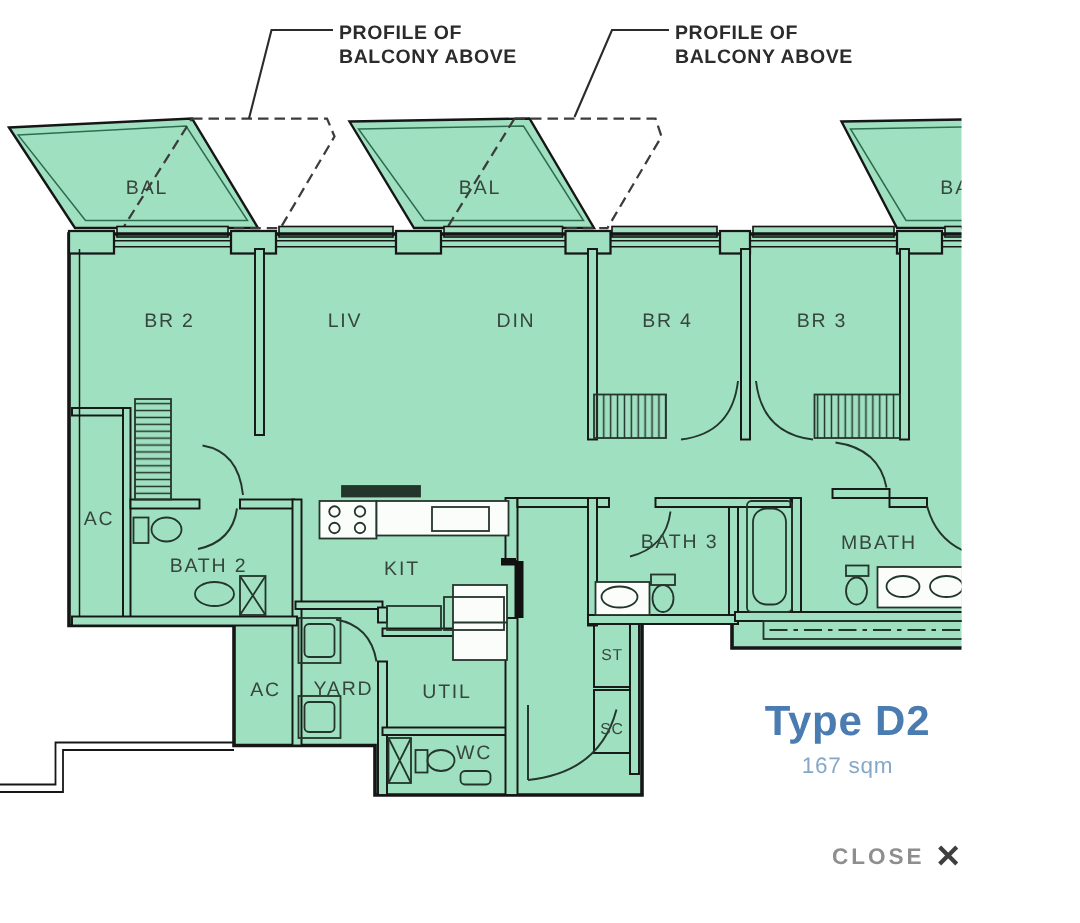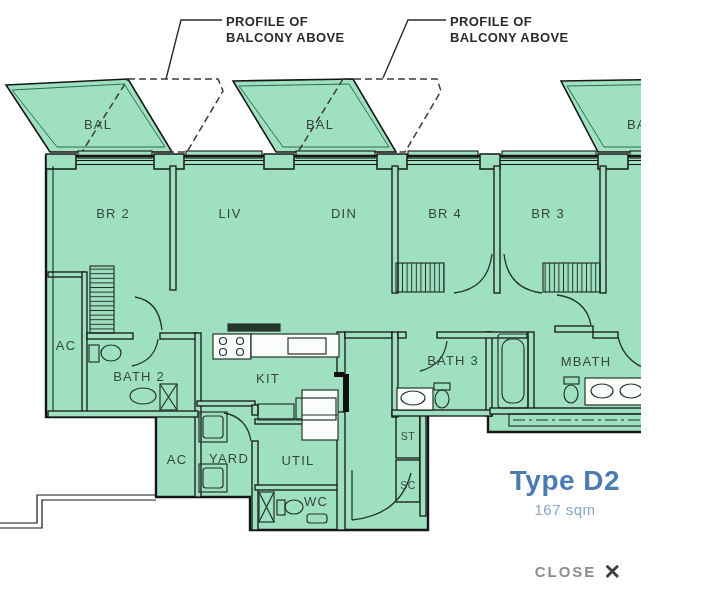--- a/index.html
+++ b/index.html
@@ -14,21 +14,21 @@
                fill:#2b2b2b;font-weight:bold;text-anchor:start;}
   .type-code{font-family:"Liberation Sans",sans-serif;font-size:28px;font-weight:bold;
              fill:#4b7cb1;text-anchor:middle;letter-spacing:0.5px;}
   .type-area{font-family:"Liberation Sans",sans-serif;font-size:15px;fill:#85a8c8;
              text-anchor:middle;letter-spacing:0.5px;}
   
   #caption{position:absolute;left:8px;top:549px;width:560px;
            font-family:"DejaVu Sans",sans-serif;font-size:14px;color:#111;line-height:19px;}
   #caption .t{font-weight:bold;}
   #caption a{color:#3b9ad9;text-decoration:none;cursor:pointer;}
-  #close-btn{position:absolute;right:20px;top:561px;cursor:pointer;display:flex;
+  #close-btn{position:absolute;right:0;top:561px;cursor:pointer;display:flex;
              align-items:center;gap:7px;font-family:"Liberation Sans",sans-serif;}
   #close-btn .cl{color:#8e8e8e;font-size:15px;letter-spacing:2px;font-weight:bold;}
   #close-btn .cx{color:#3f3f3f;font-size:21px;font-weight:bold;line-height:1;}
 </style>
 </head>
 <body>
 
 <div id="stage">
 
 <svg id="plan-svg" width="720" height="545" viewBox="0 0 720 545">

